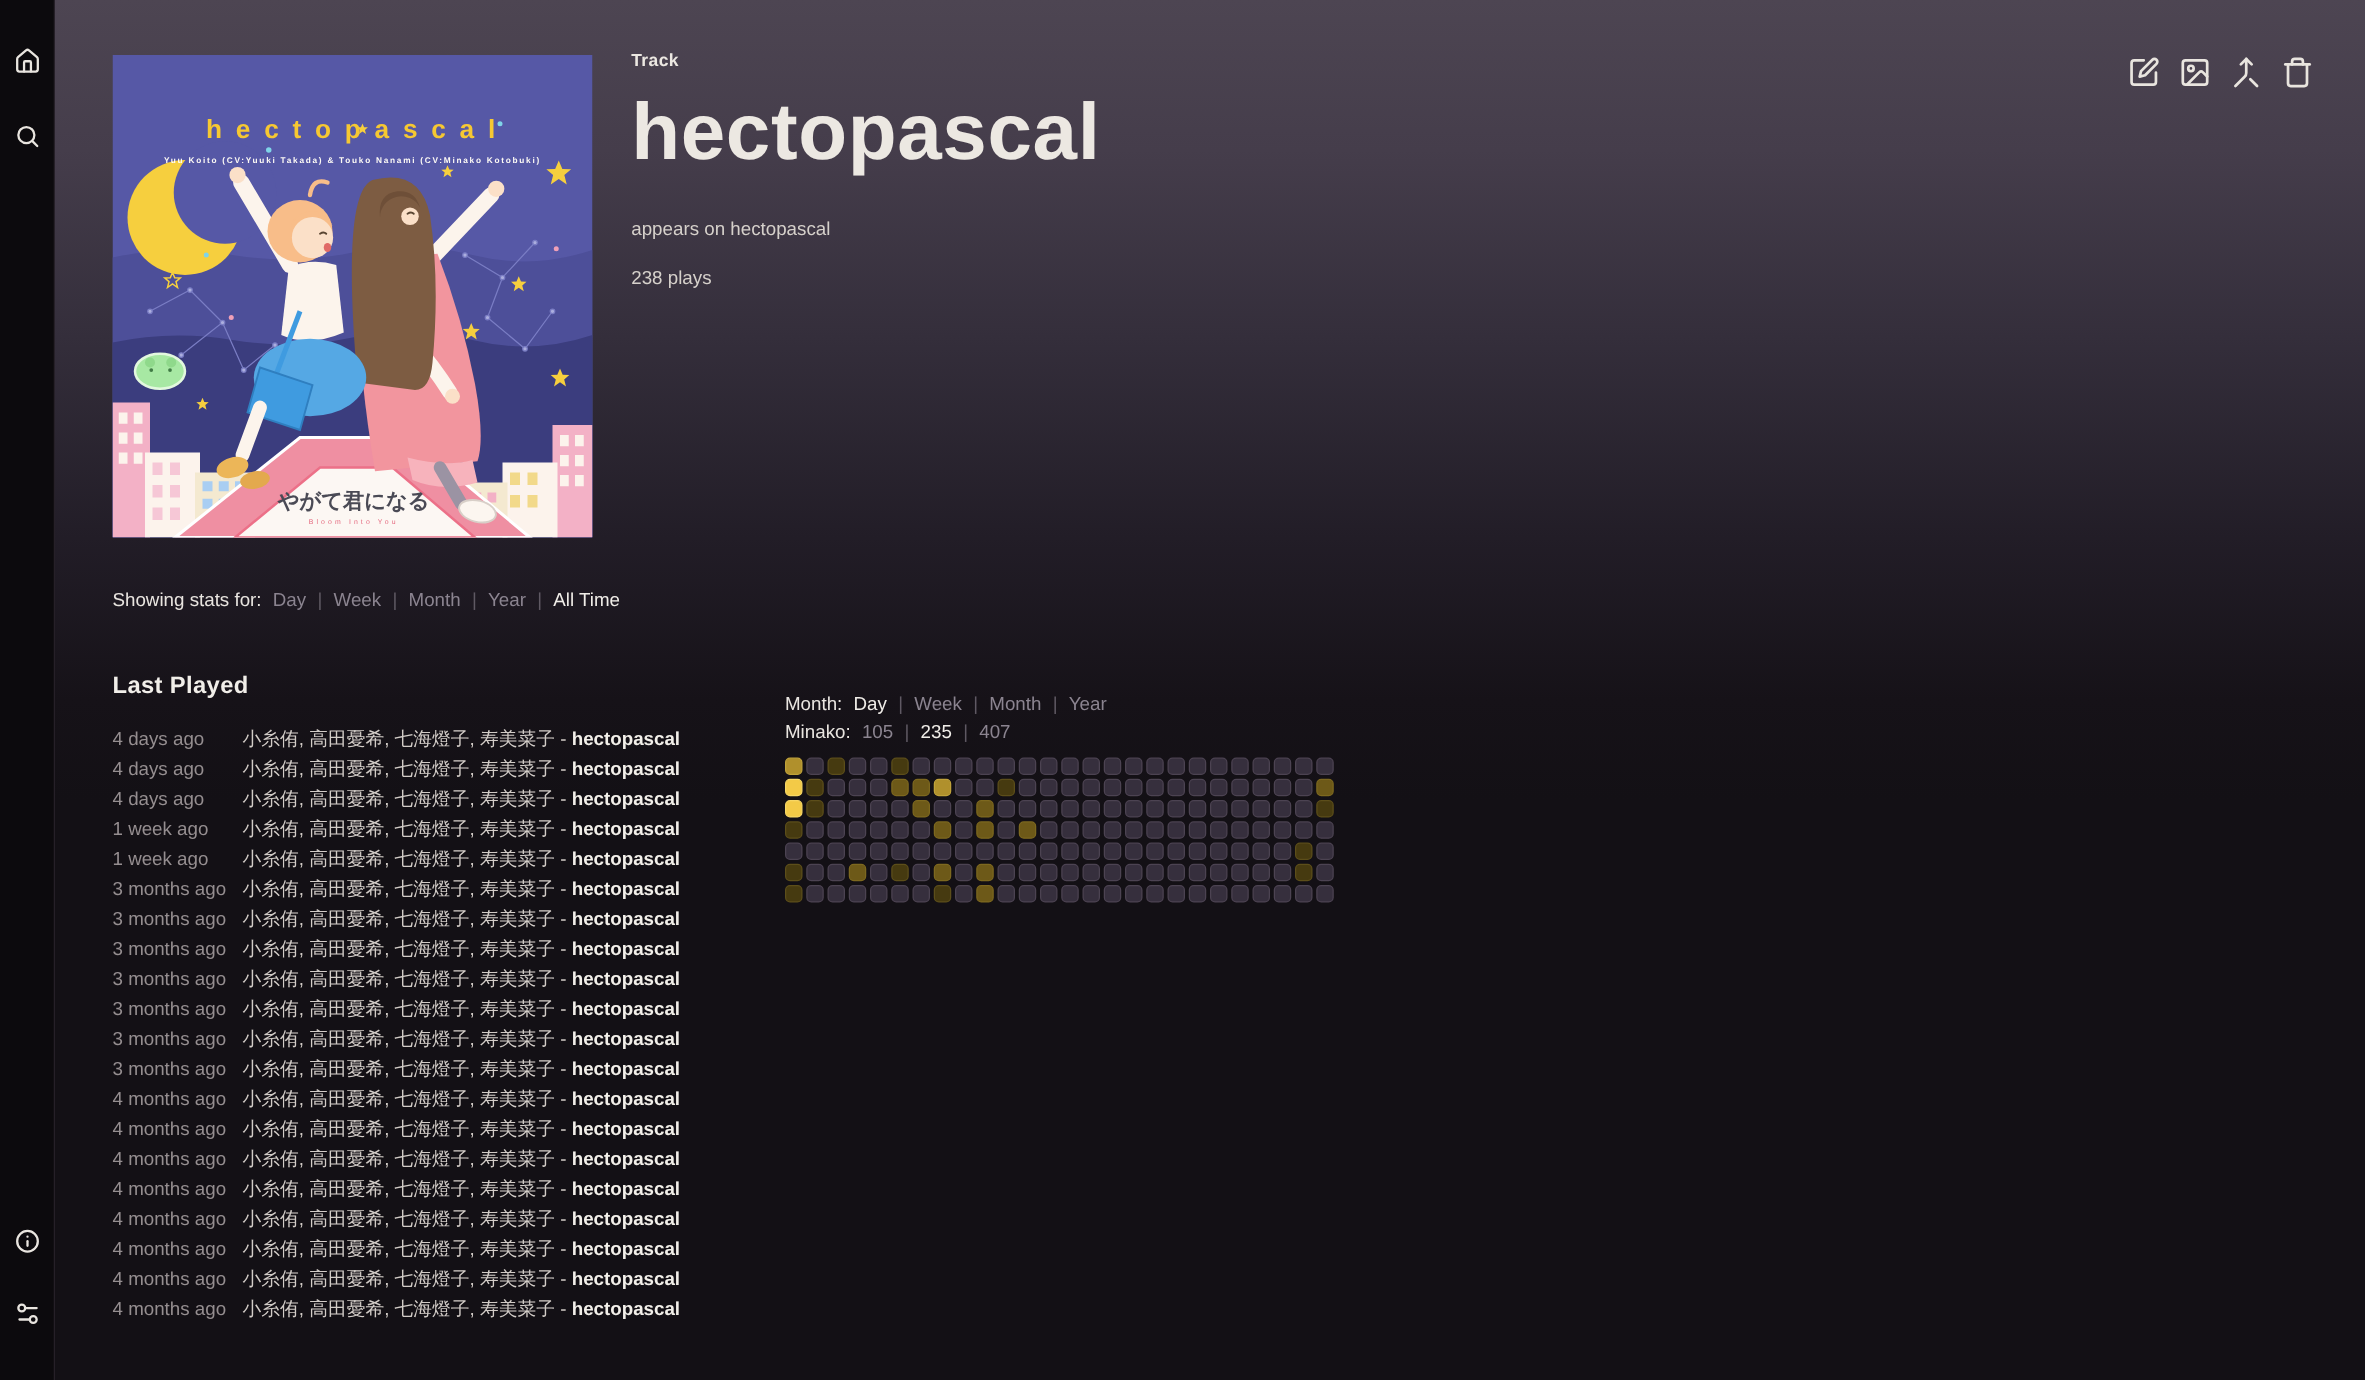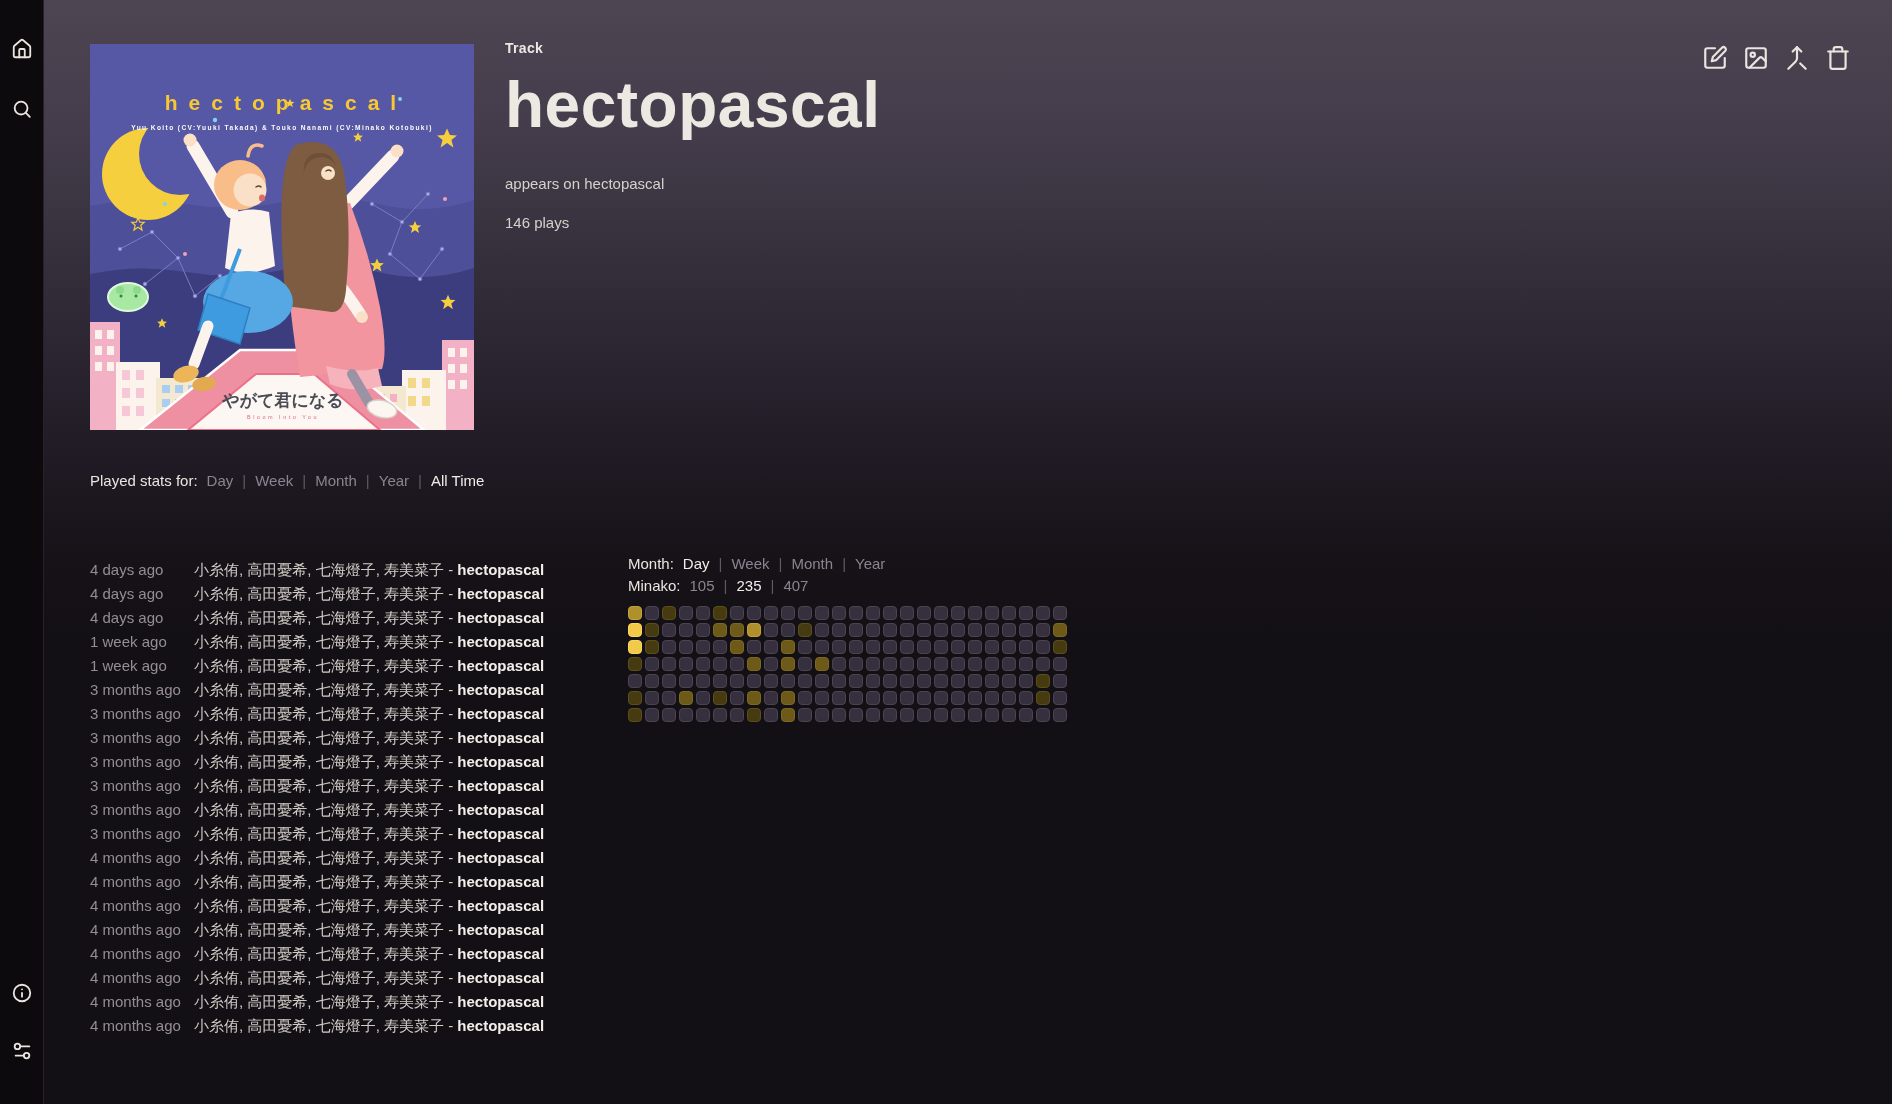--- a/index.html
+++ b/index.html
@@ -263,21 +263,21 @@
 
       <text x="196" y="66" text-anchor="middle" font-size="21" font-weight="700" letter-spacing="11" fill="#f6c832" font-family="Liberation Sans, DejaVu Sans, sans-serif">hectopascal</text>
       <text x="192" y="86" text-anchor="middle" font-size="6.6" font-weight="700" letter-spacing="1.4" fill="#fdfaf5" font-family="Liberation Sans, DejaVu Sans, sans-serif">Yuu Koito (CV:Yuuki Takada) &amp; Touko Nanami (CV:Minako Kotobuki)</text>
     </svg>
   </div>
 
   <div class="hero-info">
     <div class="type-label">Track</div>
     <h1 class="page-title">hectopascal</h1>
     <div class="appears-on">appears on hectopascal</div>
-    <div class="play-count">146 plays</div>
+    <div class="play-count">238 plays</div>
   </div>
 
   <div class="hero-actions">
     <button class="icon-btn">
       <svg viewBox="0 0 24 24" width="26" height="26">
         <path d="M12 3H5a2 2 0 0 0-2 2v14a2 2 0 0 0 2 2h14a2 2 0 0 0 2-2v-7"></path>
         <path d="M18.4 2.6a2.1 2.1 0 0 1 3 3L13 14l-4 1 1-4Z"></path>
       </svg>
     </button>
     <button class="icon-btn">
@@ -297,35 +297,36 @@
     <button class="icon-btn">
       <svg viewBox="0 0 24 24" width="26" height="26">
         <path d="M3 6h18"></path>
           <path d="M19 6v14a2 2 0 0 1-2 2H7a2 2 0 0 1-2-2V6"></path>
         <path d="M8 6V4a2 2 0 0 1 2-2h4a2 2 0 0 1 2 2v2"></path>
       </svg>
     </button>
   </div>
 
   <div class="stats-filter">
-    <span>Played stats for:</span>
+    <span>Showing stats for:</span>
     <span class="opt-group" id="stats-options">
         <span class="option">Day</span>
         <span class="sep">|</span>
         <span class="option">Week</span>
         <span class="sep">|</span>
         <span class="option">Month</span>
         <span class="sep">|</span>
         <span class="option">Year</span>
         <span class="sep">|</span>
         <span class="option selected">All Time</span>
       </span>
   </div>
 
   <section class="col-last-played">
+    <h2 class="col-heading">Last Played</h2>
     <div class="lp-rows" id="lp-rows">
         <div class="lp-row">
           <span class="lp-time">4 days ago</span>
           <span class="lp-title"><span class="lp-artists">小糸侑, 高田憂希, 七海燈子, 寿美菜子</span><span> - </span><span class="lp-track">hectopascal</span></span>
         </div>
         <div class="lp-row">
           <span class="lp-time">4 days ago</span>
           <span class="lp-title"><span class="lp-artists">小糸侑, 高田憂希, 七海燈子, 寿美菜子</span><span> - </span><span class="lp-track">hectopascal</span></span>
         </div>
         <div class="lp-row">

